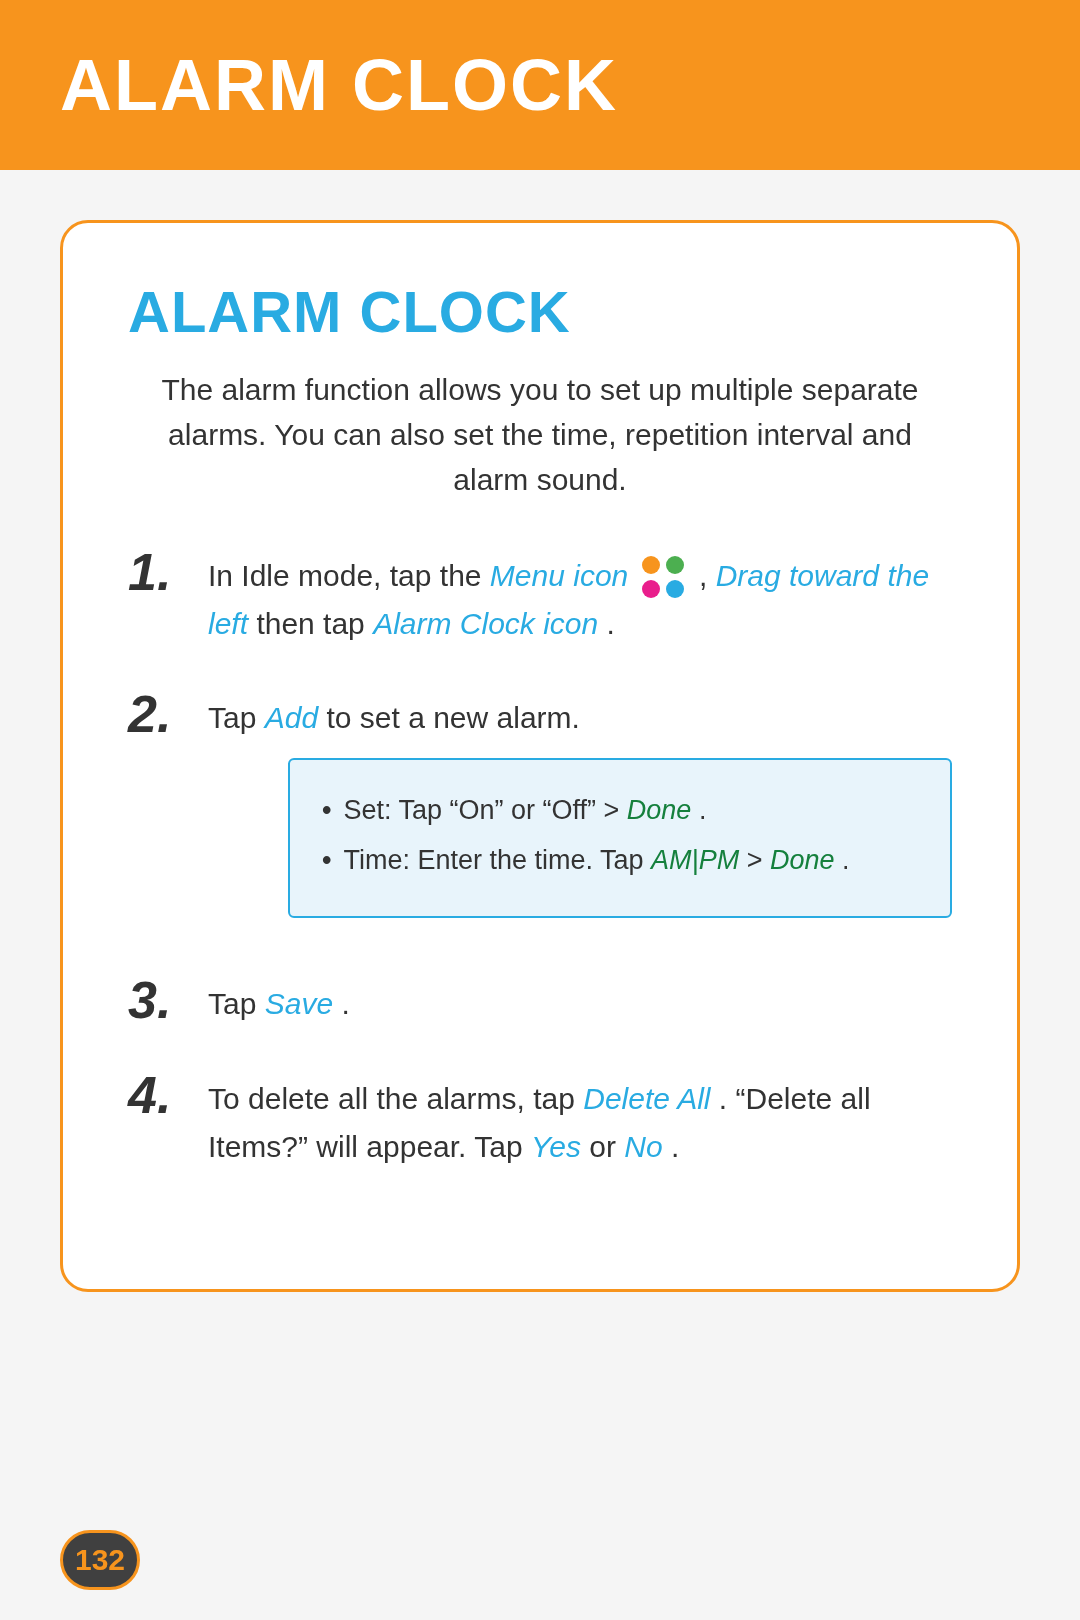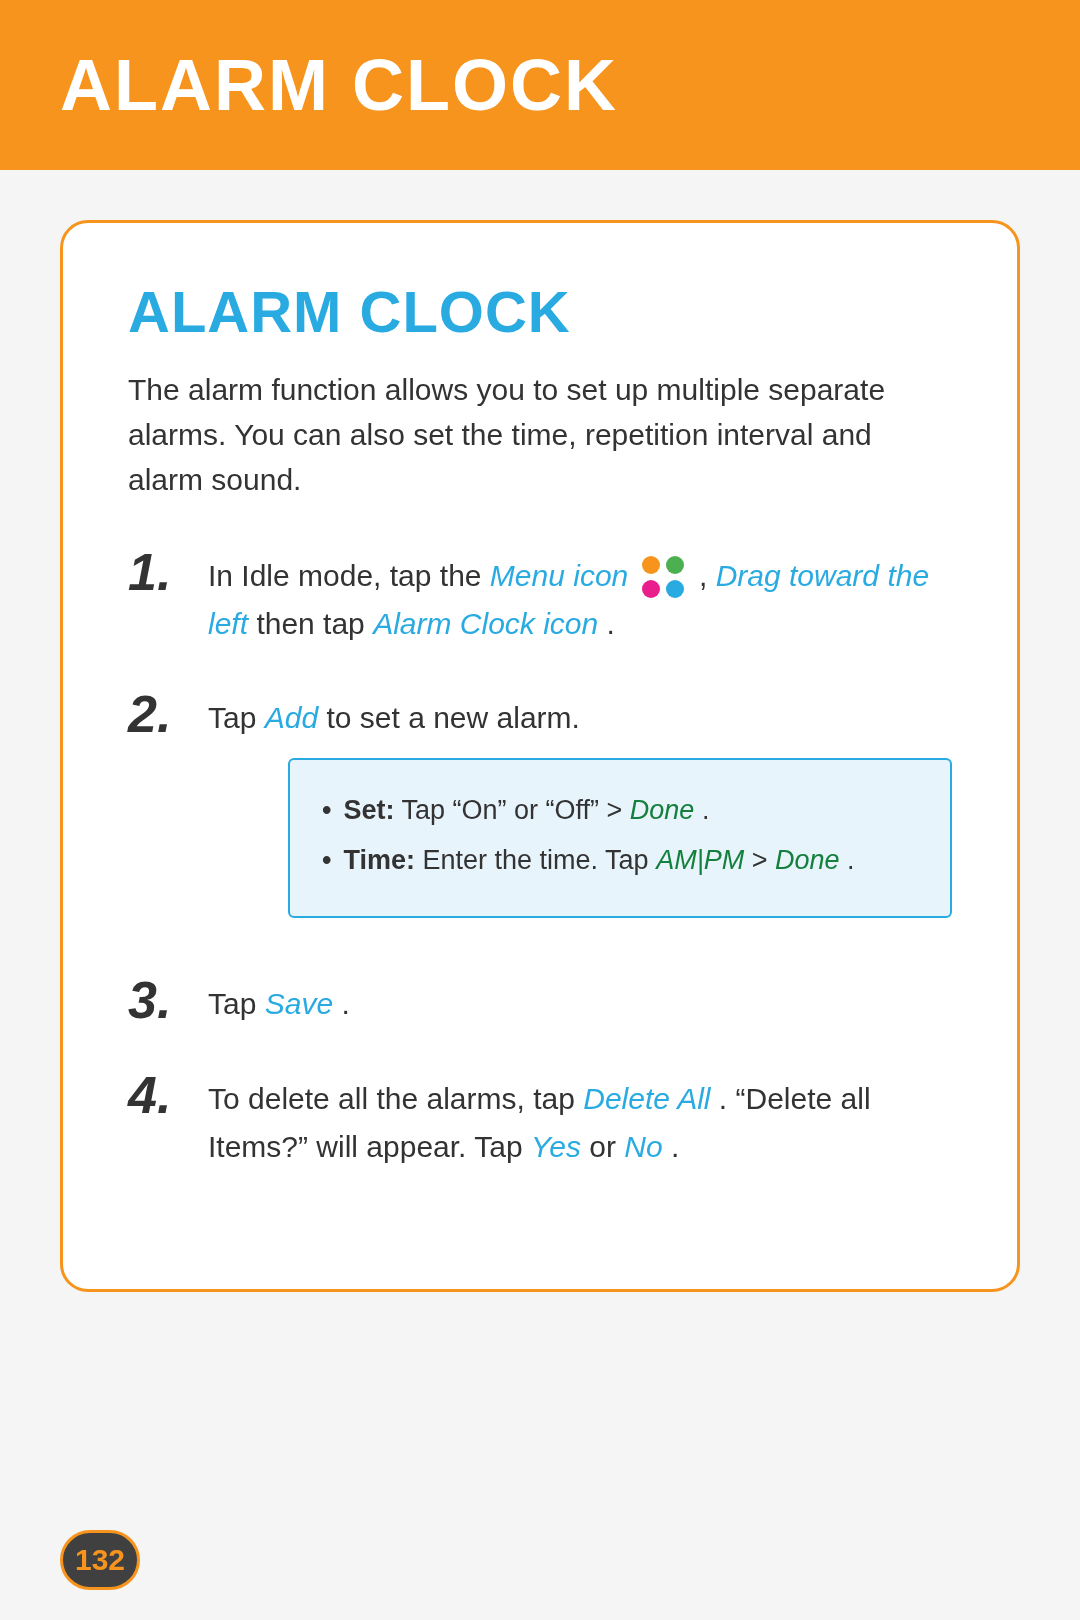--- a/index.html
+++ b/index.html
@@ -52,20 +52,21 @@
       font-family: Arial Black, Arial, Helvetica, sans-serif;
       margin-bottom: 22px;
       letter-spacing: 1px;
     }
 
     .intro-text {
       color: #333333;
       font-size: 30px;
       line-height: 1.5;
       margin-bottom: 42px;
+      text-align: center;
     }
 
     .steps-list {
       list-style: none;
       padding: 0;
     }
 
     .step-item {
       display: flex;
       align-items: flex-start;
@@ -141,21 +142,21 @@
 
     .info-box-list li::before {
       content: "•";
       font-weight: 900;
       color: #333333;
       margin-right: 12px;
       flex-shrink: 0;
     }
 
     .info-box-list .bold-label {
-      font-weight: 700;
+      font-weight: 400;
       color: #333333;
     }
 
     .info-box-list .link-text {
       color: #15803d;
       font-style: italic;
     }
 
     .indent-line {
       margin-left: 28px;

